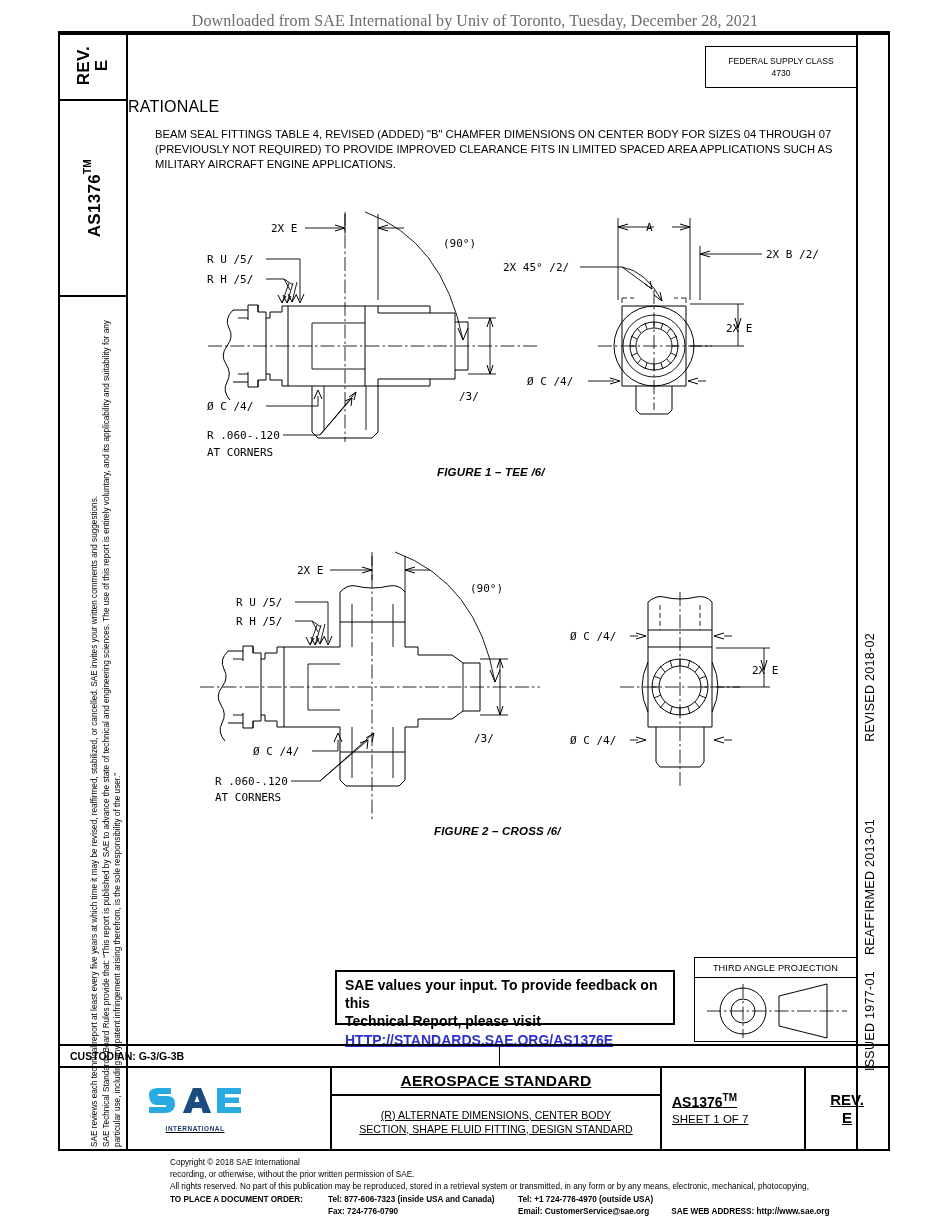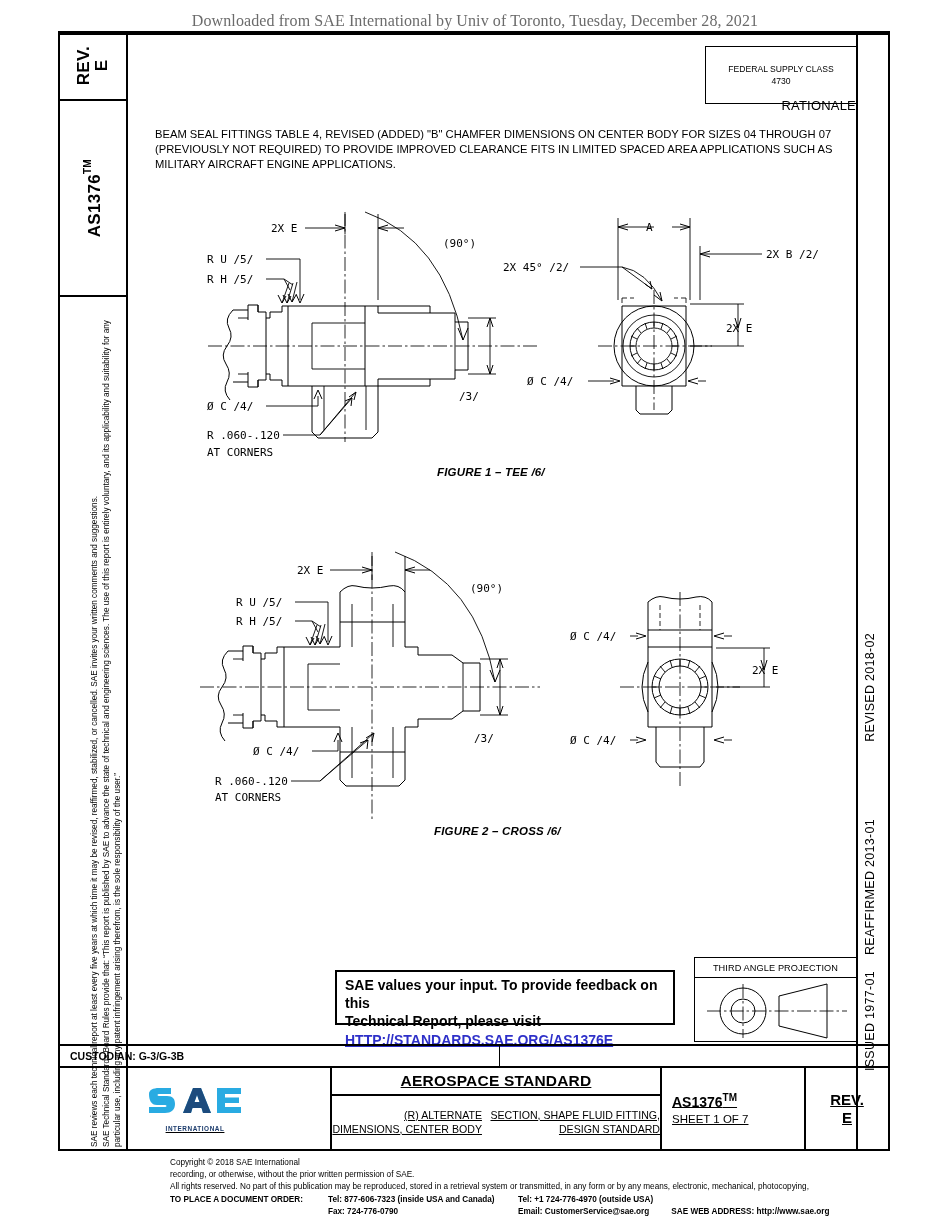--- a/index.html
+++ b/index.html
@@ -81,30 +81,30 @@
     position:absolute; left:5px;
     writing-mode:vertical-rl; transform:rotate(180deg);
     font-size:12.5px; letter-spacing:.3px; white-space:nowrap;
   }
   #d-revised { top:600px; }
   #d-reaffirm{ top:786px; }
   #d-issued  { top:938px; }
 
   
   #fsc{
-    position:absolute; left:705px; top:46px; width:151px; height:58px;
+    position:absolute; left:705px; top:46px; width:151px; height:42px;
     border:1px solid #000; border-right:none;
     display:flex; flex-direction:column; align-items:center; justify-content:center;
     font-size:8.6px; line-height:1.45; text-align:right;
   }
 
   
   #rationale-title{
     position:absolute; left:128px; top:98px; width:728px;
-    text-align:right; font-size:13px; letter-spacing:.2px;
+    text-align:left; font-size:16px; letter-spacing:.2px;
   }
   #rationale-body{
     position:absolute; left:155px; top:127px; width:700px;
     font-size:11.2px; line-height:1.32; letter-spacing:0px;
   }
 
   
   .fig-cap{
     position:absolute; font-size:11.5px; font-weight:bold; font-style:italic;
     letter-spacing:.2px; white-space:nowrap;
@@ -174,21 +174,21 @@
   #tb-mid{
     width:330px; border-right:2px solid #000;
     display:flex; flex-direction:column;
   }
   #tb-std{
     height:28px; border-bottom:2px solid #000;
     display:flex; align-items:center; justify-content:center;
     font-size:15.5px; font-weight:bold; letter-spacing:.2px;
   }
   #tb-desc{
-    flex:1; display:flex; flex-direction:row;
+    flex:1; display:flex; flex-direction:column;
     align-items:center; justify-content:center;
     font-size:10.6px; line-height:1.3; text-align:right;
   }
   #tb-num{
     width:144px; border-right:2px solid #000;
     display:flex; flex-direction:column; justify-content:center;
     padding-left:10px; gap:4px;
   }
   #tb-doc { font-size:14px; font-weight:bold; }
   #tb-sheet{ font-size:11.5px; }

